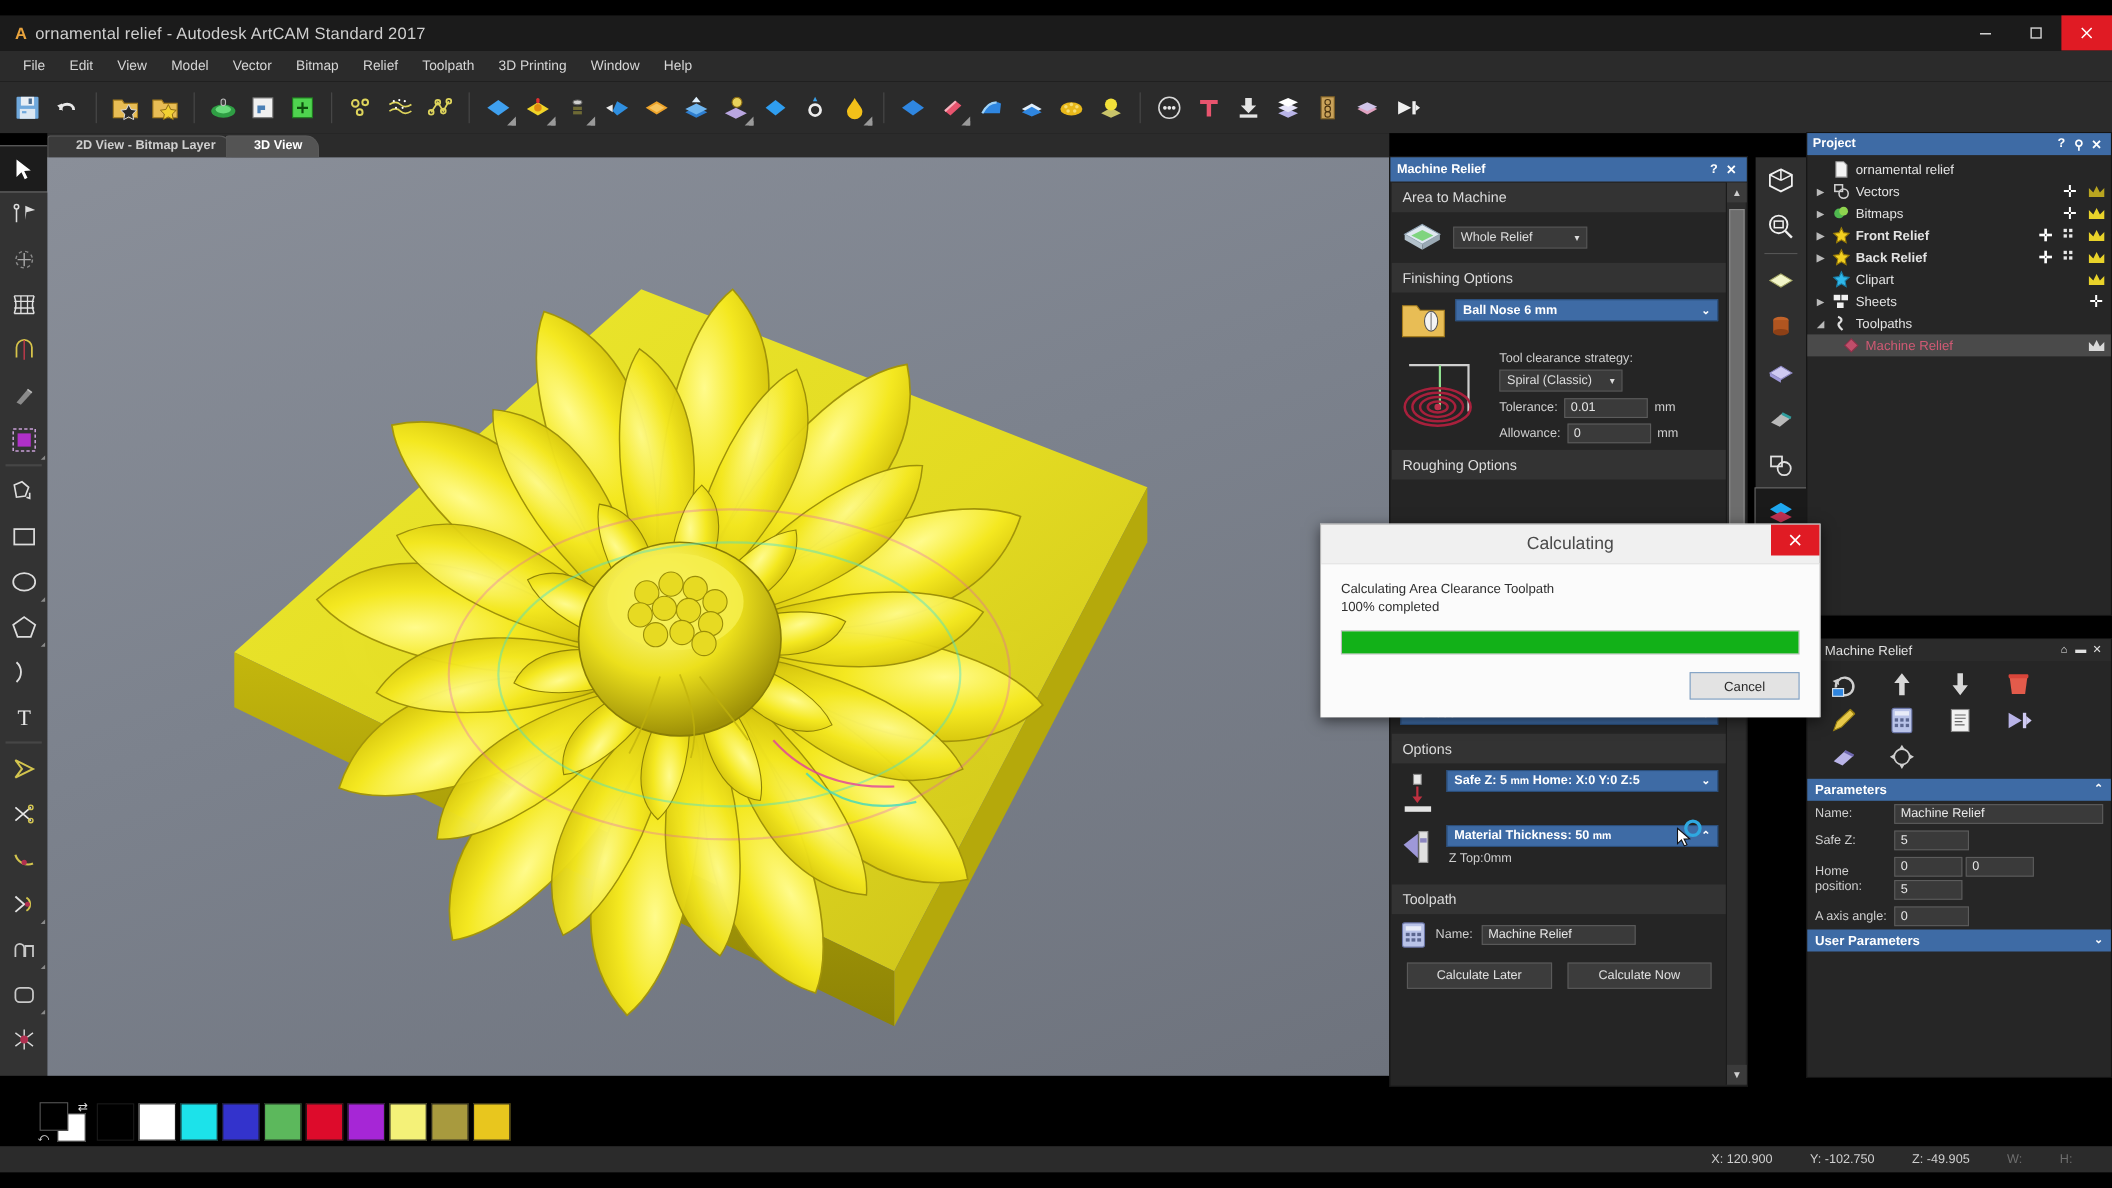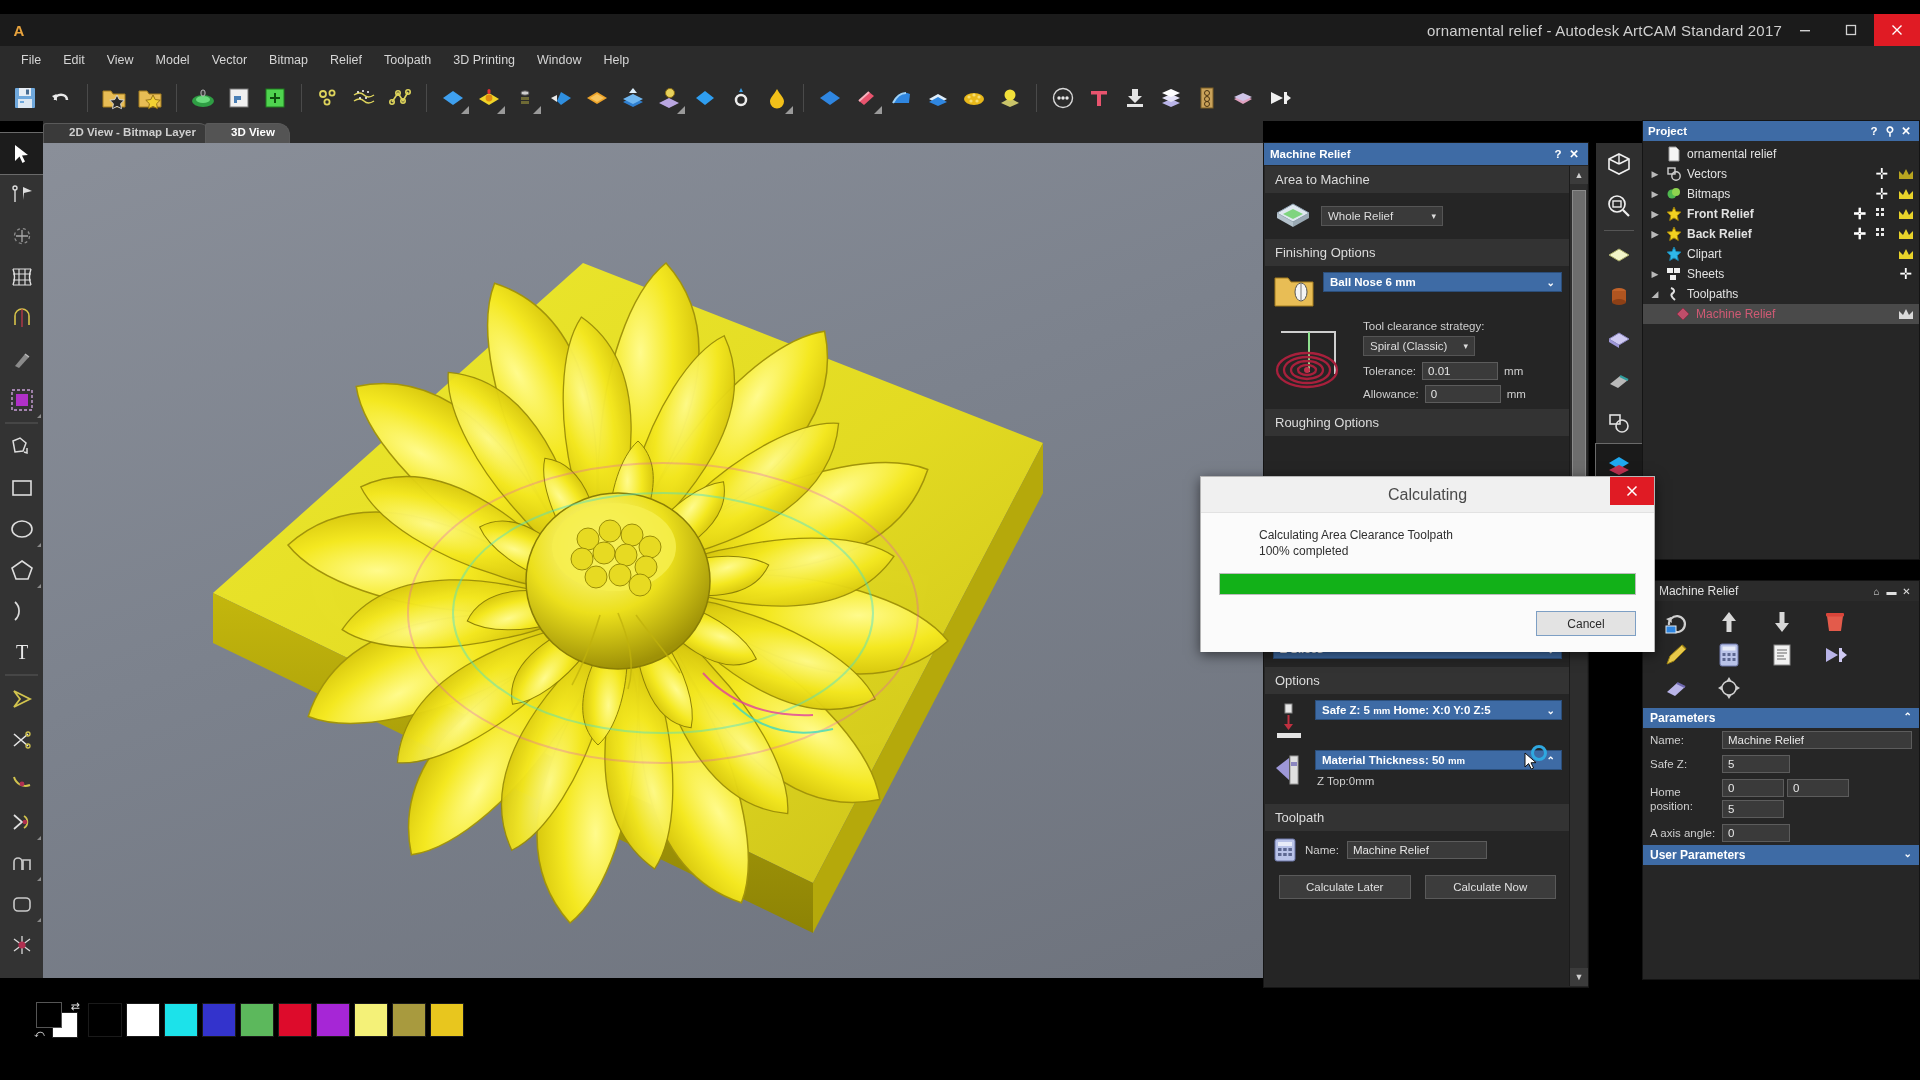--- a/index.html
+++ b/index.html
@@ -6,21 +6,21 @@
   html,body { width:1920px; height:1080px; overflow:hidden; background:#000; }
   body { font-family:"Liberation Sans", sans-serif; font-size:12px; color:#d8d8d8; }
 
   #app { position:relative; width:1920px; height:1080px; background:#000; }
 
   
   .titlebar { position:absolute; left:0; top:14px; width:1920px; height:32px;
     background:#1b1b1b; display:flex; align-items:center; }
   .title-logo { width:26px; height:26px; margin-left:6px; display:flex; align-items:center; justify-content:center;
     color:#e8a33d; font-weight:bold; font-size:15px; }
-  .title-text { flex:1; text-align:right; color:#cfcfcf; font-size:15px; letter-spacing:.2px; }
+  .title-text { flex:1; text-align:left; color:#cfcfcf; font-size:15px; letter-spacing:.2px; }
   .title-btns { display:flex; height:32px; }
   .title-btn { width:46px; height:32px; display:flex; align-items:center; justify-content:center;
     color:#d0d0d0; font-size:14px; }
   .title-btn.close { background:#e01b24; color:#fff; }
 
   
   .menubar { position:absolute; left:0; top:46px; width:1920px; height:28px; background:#2b2b2b;
     display:flex; align-items:center; padding-left:10px; }
   .menu-item { padding:4px 11px; color:#d5d5d5; font-size:12.5px; white-space:nowrap; }
 
@@ -106,21 +106,21 @@
   .mr2-inp { background:#3a3a3a; border:1px solid #5c5c5c; color:#e8e8e8; padding:2px 5px; font-size:11.5px;}
 
   
   .calcdlg { position:absolute; left:1200px; top:476px; width:455px; height:176px;
      background:#f0f0f0; border:1px solid #b5b5b5; box-shadow:0 3px 12px rgba(0,0,0,.55); }
   .cd-title { height:35px; display:flex; align-items:center; justify-content:center; position:relative; }
   .cd-title span { color:#4a4a4a; font-size:16px; }
   .cd-x { position:absolute; right:0; top:0; width:44px; height:28px; background:#e01b24; color:#fff;
      display:flex; align-items:center; justify-content:center; font-size:14px; }
   .cd-body { background:#fbfbfb; border-top:1px solid #e2e2e2; height:140px; padding:14px 18px; position:relative;}
-  .cd-msg { color:#303030; font-size:12px; line-height:16px;margin-left:40px; }
+  .cd-msg { color:#303030; font-size:12px; line-height:16px; }
   .pbar { margin-top:14px; height:22px; background:#e6e6e6; border:1px solid #bcbcbc; }
   .pbar i { display:block; height:100%; background:#12b118; }
   .cd-cancel { position:absolute; right:18px; bottom:16px; width:100px; height:25px; background:#e3e3e3;
      border:1px solid #7d9fc4; color:#2a2a2a; font-size:12px; display:flex; align-items:center; justify-content:center;}
 
   
   .palette { position:absolute; left:36px; top:1000px; height:40px; display:flex; align-items:center; gap:4px; }
   .swatch { width:34px; height:34px; border:1px solid #1a1a1a; }
   .fgbg { position:relative; width:42px; height:36px; margin-right:6px; }
   .fgbg .bg { position:absolute; right:0; bottom:0; width:26px; height:26px; background:#fff; border:1px solid #222;}
@@ -1280,15 +1280,37 @@
     <div class="swatch" style="background:#1ce2ea"></div>
     <div class="swatch" style="background:#3333cc"></div>
     <div class="swatch" style="background:#5cb85c"></div>
     <div class="swatch" style="background:#dd0b2b"></div>
     <div class="swatch" style="background:#a626d6"></div>
     <div class="swatch" style="background:#f4f178"></div>
     <div class="swatch" style="background:#a89a3e"></div>
     <div class="swatch" style="background:#e8c61e"></div>
   </div>
 
+  <div class="statusbar">
+    <div>
+      <span>X:</span>
+      <span>120.900</span>
+    </div>
+    <div>
+      <span>Y:</span>
+      <span>-102.750</span>
+    </div>
+    <div>
+      <span>Z:</span>
+      <span>-49.905</span>
+    </div>
+    <div class="dim">
+      <span>W:</span>
+      <span></span>
+    </div>
+    <div class="dim">
+      <span>H:</span>
+      <span></span>
+    </div>
+  </div>
 
   <div class="bottomblack"></div>
 </div>
 
 </body></html>

